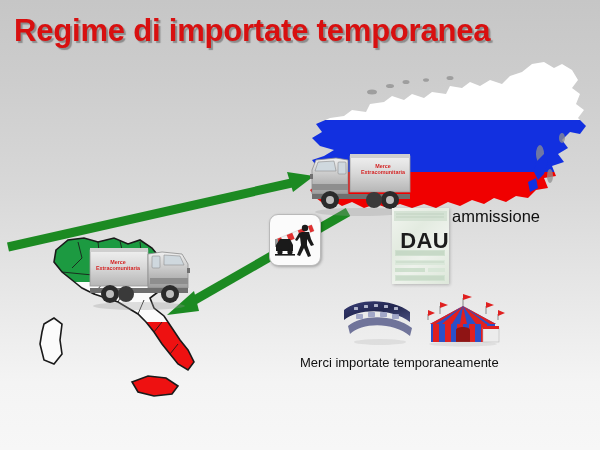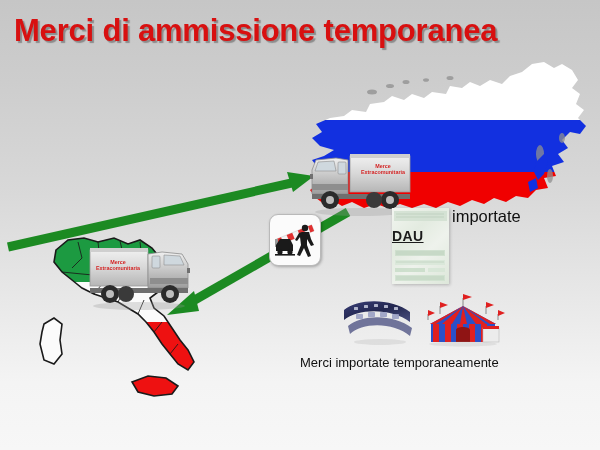--- a/index.html
+++ b/index.html
@@ -86,26 +86,25 @@
     box-shadow: 1px 1px 3px rgba(0,0,0,0.22);
     overflow: hidden;
   }
   #dau-doc .doc-lines {
     position: absolute; left: 0; top: 0; width: 100%; height: 100%;
   }
   #dau-doc .dau-text {
     position: absolute;
     left: 0; right: 0;
     top: 20px;
-    text-align: left;
-    font-size: 14px;
+    text-align: right;
+    font-size: 22px;
     font-weight: bold;
     color: #1b1b1b;
     letter-spacing: 0.4px;
-    text-decoration: underline;
   }
 
   
   #label-ammissione {
     position: absolute;
     left: 452px; top: 206px;
     width: 140px;
     font-size: 16.5px;
     color: #101010;
     line-height: 1.28;
@@ -123,21 +122,21 @@
   
   #film-reel { position: absolute; left: 340px; top: 296px; width: 78px; height: 52px; }
   #circus-tent { position: absolute; left: 420px; top: 290px; width: 86px; height: 58px; }
   #film-reel svg, #circus-tent svg { display: block; width: 100%; height: 100%; }
 </style>
 </head>
 <body>
 
 <div id="slide">
 
-  <div id="title">Merci di ammissione temporanea</div>
+  <div id="title">Regime di importate temporanea</div>
 
   <div id="russia-map" class="map-wrap">
     <svg viewBox="0 0 290 170" xmlns="http://www.w3.org/2000/svg">
       <defs>
         <clipPath id="clipRU">
           <path d="M34,92 L20,88 L12,80 L22,74 L16,66 L30,60 L44,58 L52,52 L66,54 L70,46
                    L84,44 L92,38 L104,42 L112,36 L124,40 L132,34 L146,36 L150,28 L162,30
                    L170,24 L180,28 L190,22 L202,26 L210,18 L222,14 L232,6 L244,4 L254,10
                    L262,6 L272,12 L278,22 L272,30 L280,36 L276,46 L284,52 L278,60 L286,68
                    L280,76 L270,74 L262,82 L268,90 L258,96 L264,104 L252,108 L256,118
@@ -356,21 +355,21 @@
         <line x1="4" y1="46" x2="52" y2="46"></line>
         <line x1="4" y1="54" x2="52" y2="54"></line>
         <line x1="4" y1="69" x2="52" y2="69"></line>
         <line x1="4" y1="71" x2="52" y2="71"></line>
       </g>
     </svg>
     <div class="dau-text">DAU</div>
   </div>
 
   <div id="label-ammissione">
-    <div>importate</div>
+    <div>ammissione</div>
   </div>
 
   <div id="film-reel">
     <svg viewBox="0 0 78 52" xmlns="http://www.w3.org/2000/svg">
       <defs>
         <linearGradient id="filmGrad" x1="0" y1="0" x2="1" y2="1">
           <stop offset="0" stop-color="#3a3f78"></stop>
           <stop offset="0.5" stop-color="#22264f"></stop>
           <stop offset="1" stop-color="#4b5080"></stop>
         </linearGradient>

